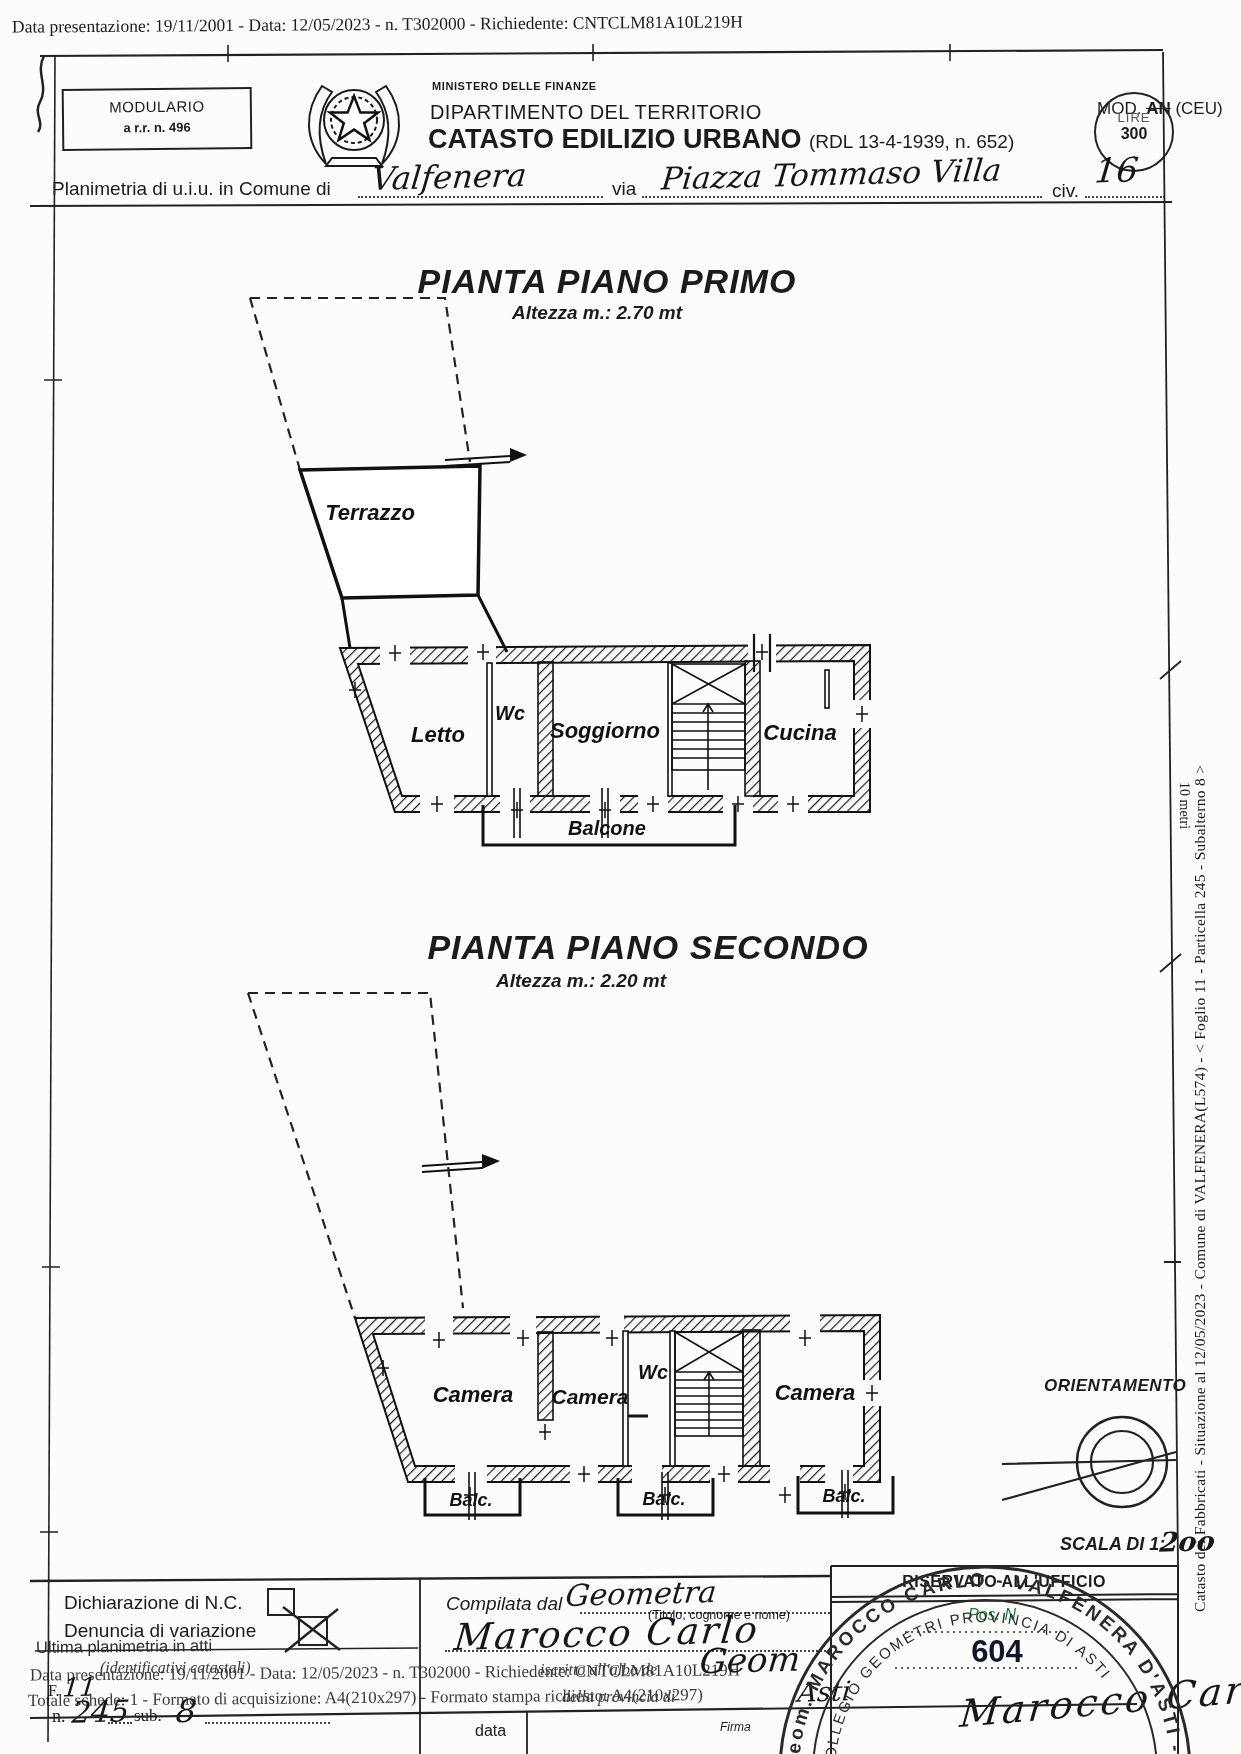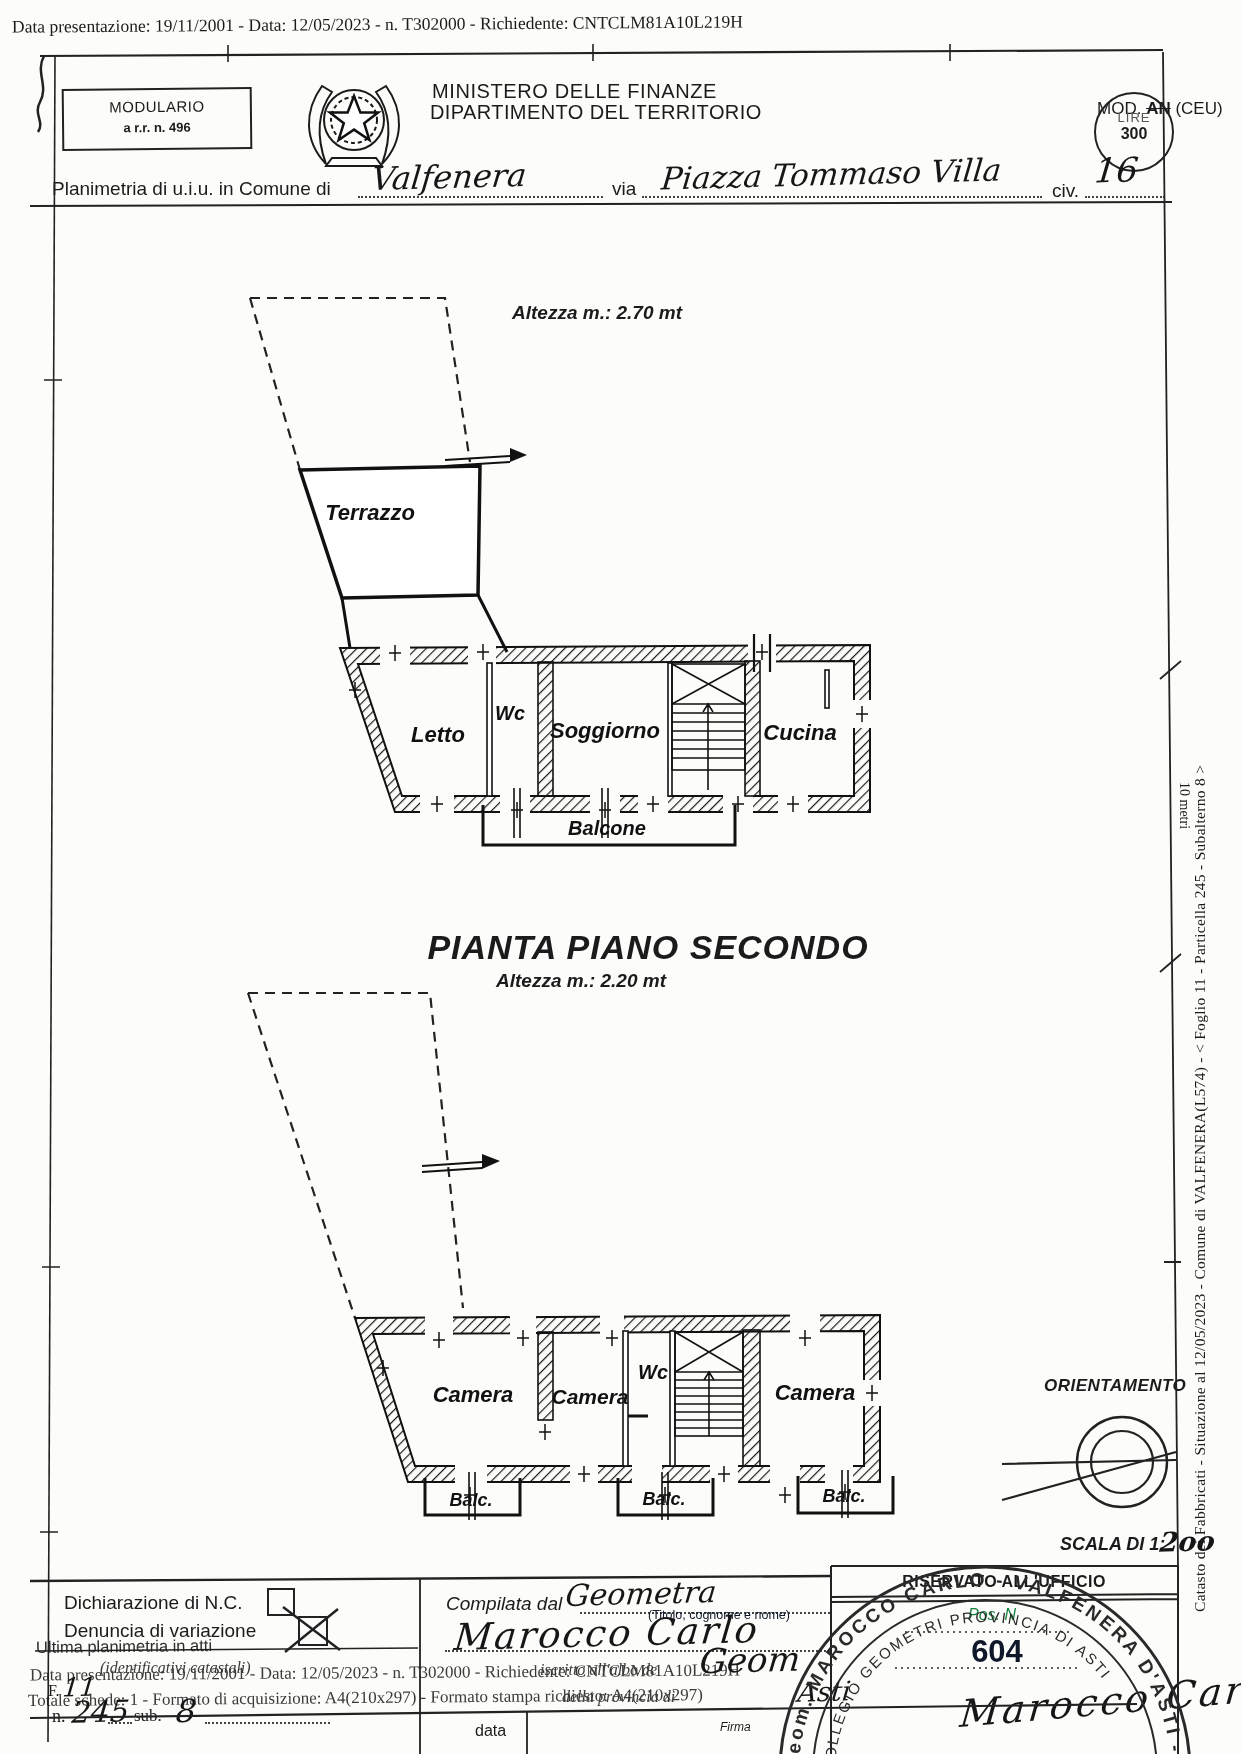--- a/index.html
+++ b/index.html
@@ -36,22 +36,26 @@
     <g fill="none" stroke="#1a1a1a" stroke-width="2">
       <path d="M26,20 C8,45 8,75 30,98 C20,70 22,45 36,26 Z"></path>
       <path d="M90,20 C108,45 108,75 86,98 C96,70 94,45 80,26 Z"></path>
       <circle cx="58" cy="54" r="30"></circle>
       <circle cx="58" cy="54" r="23" stroke-dasharray="4,3"></circle>
       <path d="M30,100 L86,100 L80,92 L36,92 Z"></path>
     </g>
     <path d="M58,30 L64.4,46.6 L82.1,46.6 L68.2,57.2 L73.4,74 L58,63.6 L42.6,74 L47.8,57.2 L33.9,46.6 L51.6,46.6 Z" fill="#fff" stroke="#111" stroke-width="2.5"></path>
   </svg>
 
-  <div class="t" style="left:432px;top:80px;font-size:20px;font-weight:normal;letter-spacing:.6px;">MINISTERO DELLE FINANZE</div>
+  <div class="t" style="left:432px;top:80px;font-size:11px;font-weight:bold;letter-spacing:.6px;">MINISTERO DELLE FINANZE</div>
   <div class="t" style="left:430px;top:101px;font-size:20px;letter-spacing:.4px;">DIPARTIMENTO DEL TERRITORIO</div>
+  <div class="t" style="left:428px;top:124px;font-size:27px;">
+    <span class="b">CATASTO EDILIZIO URBANO</span>
+    <span style="font-size:19px;">(RDL 13-4-1939, n. 652)</span>
+  </div>
 
   <div class="t" style="left:1097px;top:60px;font-size:17px;margin-top:39px;">
     <span>MOD.</span>
     <span class="b" style="text-decoration:line-through;">AN</span>
     <span>(CEU)</span>
   </div>
   <div style="position:absolute;left:1094px;top:92px;width:76px;height:76px;border:2px solid #222;border-radius:50%;text-align:center;">
     <div style="margin-top:16px;font-size:13px;color:#555;letter-spacing:1px;">LIRE</div>
     <div style="font-size:16px;font-weight:bold;">300</div>
   </div>
@@ -59,20 +63,21 @@
   <div class="t" style="left:52px;top:178px;font-size:19px;">Planimetria di u.i.u. in Comune di</div>
   <div class="dots" style="left:358px;top:196px;width:245px;"></div>
   <div class="t hand" style="left:372px;top:158px;font-size:32px;">Valfenera</div>
   <div class="t" style="left:612px;top:178px;font-size:19px;">via</div>
   <div class="dots" style="left:642px;top:196px;width:400px;"></div>
   <div class="t hand" style="left:662px;top:156px;font-size:31px;">Piazza Tommaso Villa</div>
   <div class="t" style="left:1052px;top:180px;font-size:19px;">civ.</div>
   <div class="dots" style="left:1085px;top:196px;width:80px;"></div>
   <div class="t hand" style="left:1095px;top:150px;font-size:34px;">16</div>
 
+  <div class="t b it" style="left:607px;top:262px;transform:translateX(-50%);font-size:34px;letter-spacing:1px;">PIANTA PIANO PRIMO</div>
   <div class="t b it" style="left:597px;top:302px;transform:translateX(-50%);font-size:19px;text-align:right;">Altezza m.: 2.70 mt</div>
 
   <svg width="720" height="565" style="left:170px;top:290px;" viewBox="0 0 720 565">
     <defs>
       <pattern id="hatch1" patternUnits="userSpaceOnUse" width="7" height="7" patternTransform="rotate(45)">
         <line x1="0" y1="0" x2="0" y2="7" stroke="#1a1a1a" stroke-width="2.4"></line>
       </pattern>
     </defs>
 
     <path d="M80,8 L275,8 L300,172 M80,8 L130,180" fill="none" stroke="#222" stroke-width="2.2" stroke-dasharray="10,7"></path>

